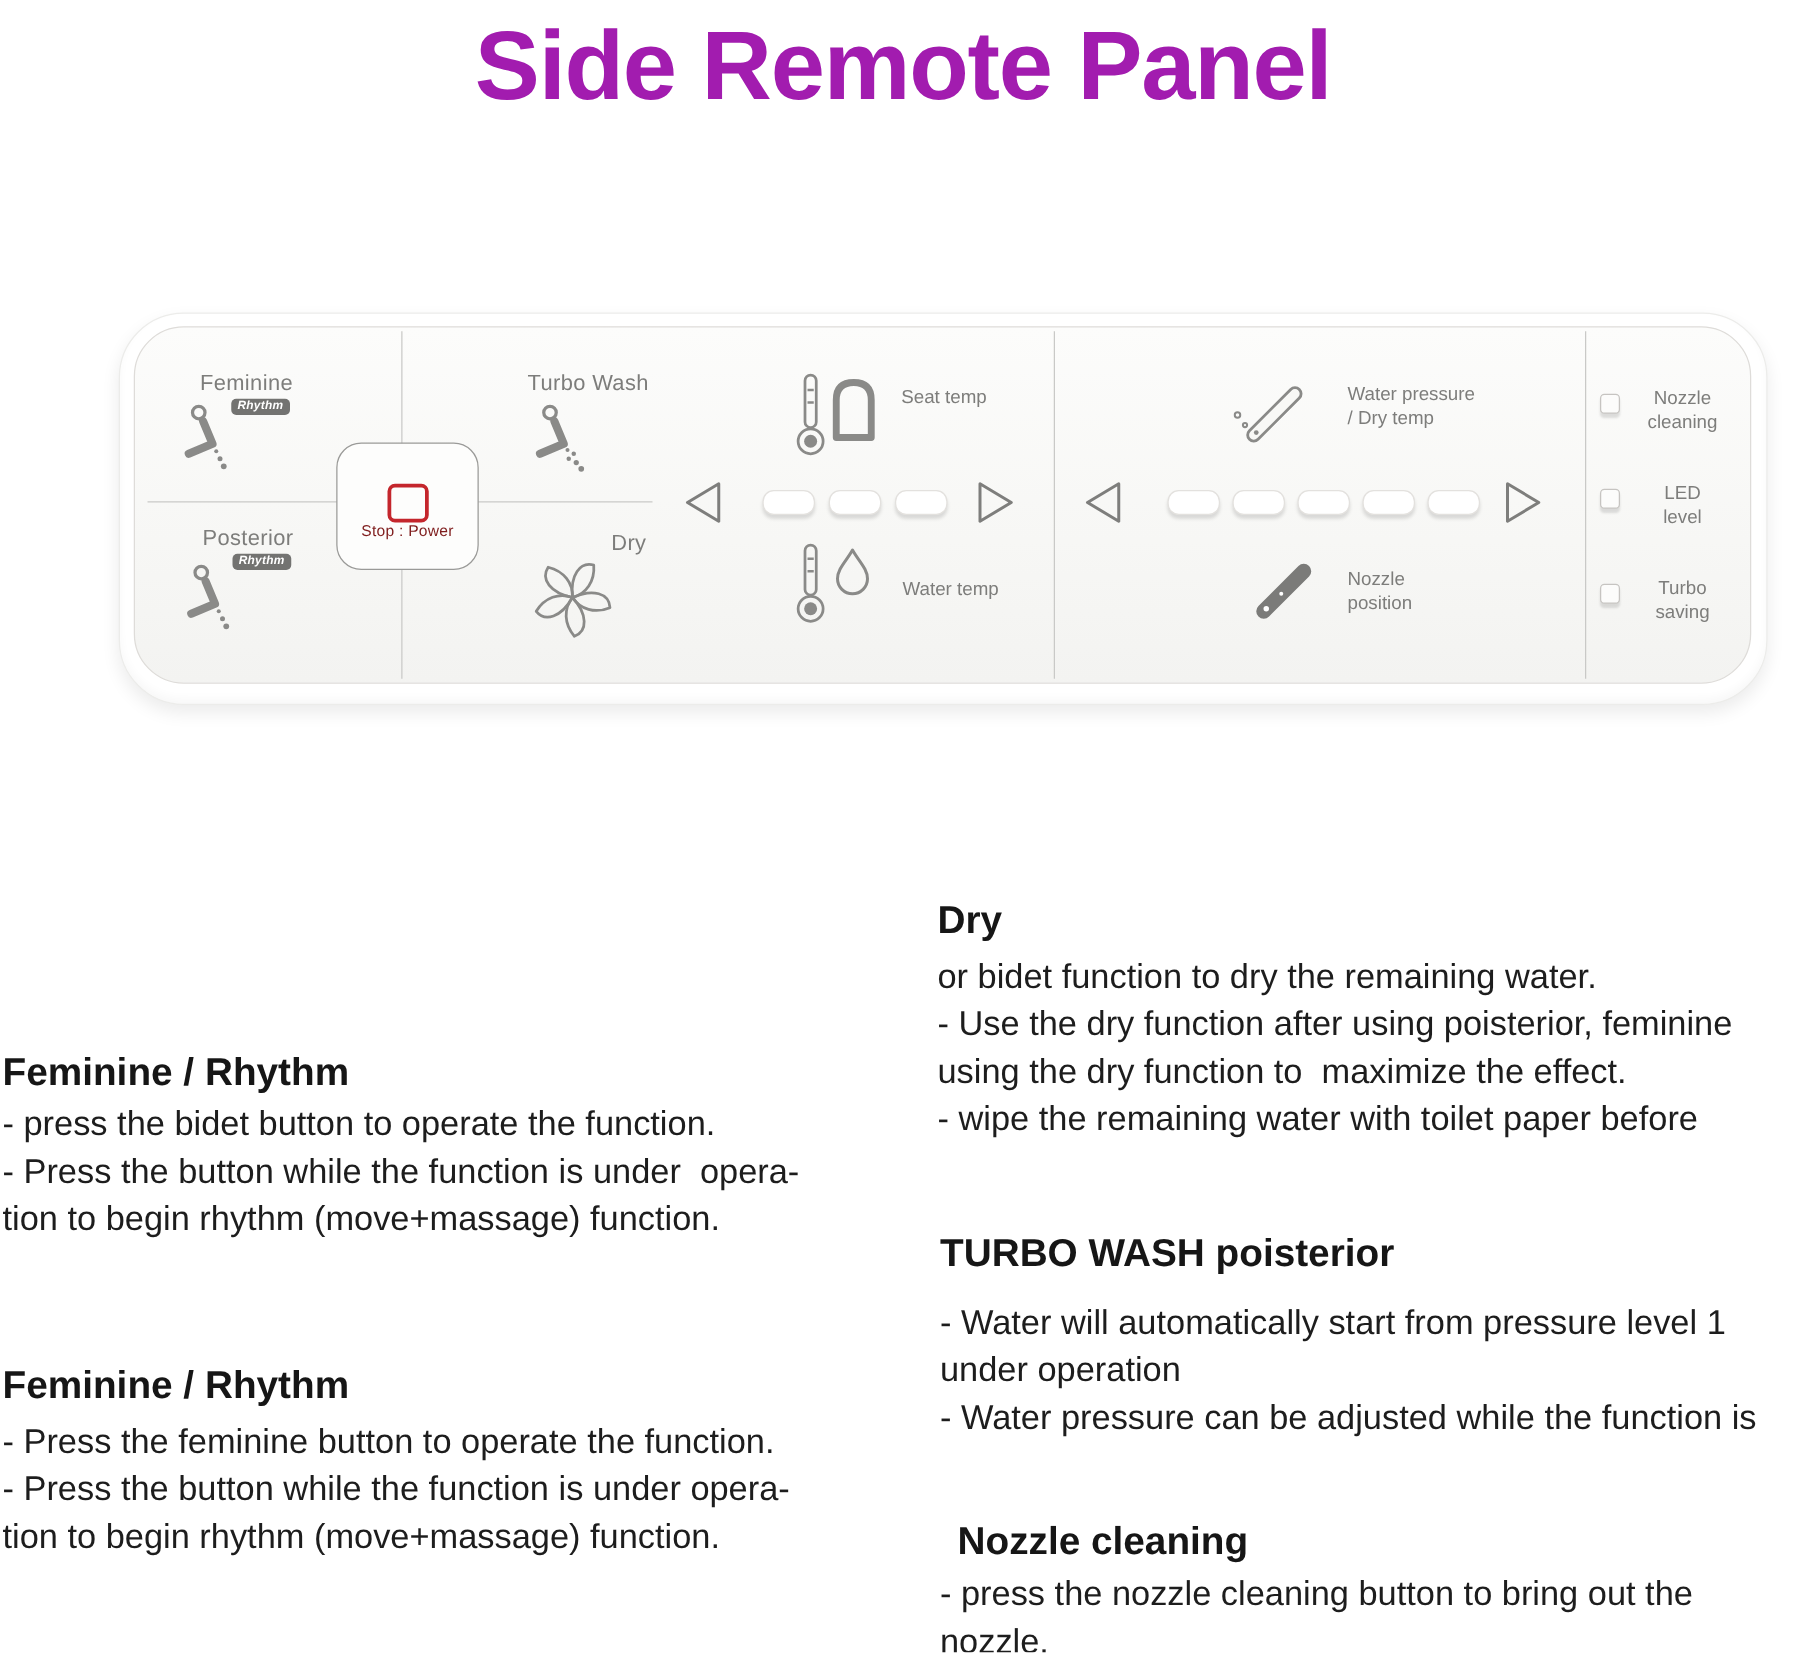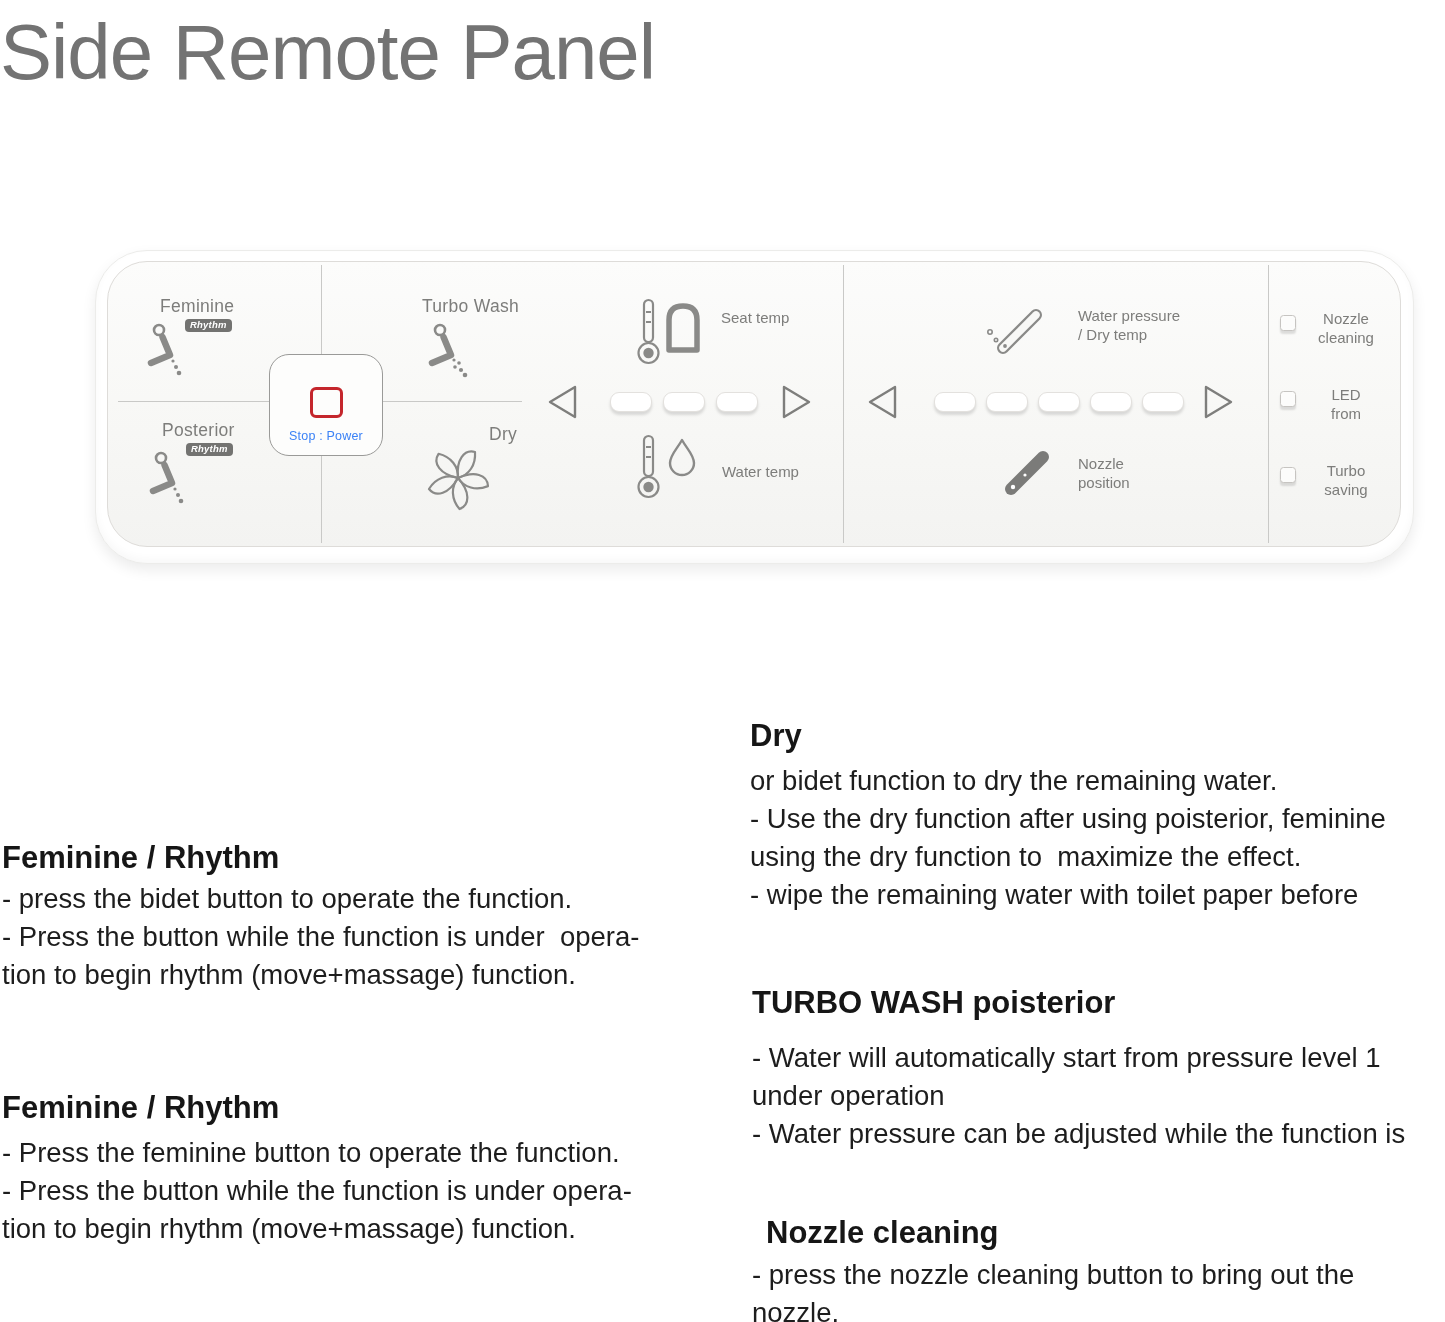--- a/index.html
+++ b/index.html
@@ -4,22 +4,22 @@
 <style>
   html,body{margin:0;padding:0;background:#ffffff;}
   .canvas{
     position:relative;width:1445px;height:1322px;overflow:hidden;background:#ffffff;
     font-family:"Liberation Sans",sans-serif;color:#1d1d1d;
   }
   .abs{position:absolute;}
 
   
   .title{
-    position:absolute;top:2px;left:0;width:100%;
-    font-size:78px;font-weight:normal;letter-spacing:-1px;color:#737373;line-height:100px;margin:0;
+    position:absolute;top:2px;left:0;width:100%;text-align:center;
+    font-size:78px;font-weight:bold;letter-spacing:-1px;color:#a21caf;line-height:100px;margin:0;
   }
 
   
   .remote-body{
     position:absolute;left:95px;top:250px;width:1317px;height:312px;
     background:#ffffff;border:1px solid #ececea;border-radius:52px;
     box-shadow:0 6px 14px rgba(0,0,0,0.08), inset 0 -4px 8px rgba(0,0,0,0.03);
   }
   .remote-face{
     position:absolute;left:107px;top:261px;width:1292px;height:284px;
@@ -37,21 +37,21 @@
     border-radius:4px;padding:1px 5px 1.5px 5px;letter-spacing:.2px;line-height:10px;
   }
 
   
   .stop-btn{
     position:absolute;left:161px;top:92px;width:112px;height:100px;
     border:1.4px solid #9a9a98;border-radius:20px;background:#fdfdfc;
     display:flex;flex-direction:column;align-items:center;
   }
   .red-square{width:27px;height:25px;border:3.5px solid #c4262c;border-radius:6px;margin-top:32px;}
-  .stop-label{font-size:12.5px;color:#3b82f6;margin-top:11px;letter-spacing:.2px;}
+  .stop-label{font-size:12.5px;color:#7f1d1d;letter-spacing:.2px;}
 
   
   .bar{
     position:absolute;width:40px;height:18px;background:#ffffff;
     border:1px solid #e3e1de;border-radius:9px;
     box-shadow:0 3px 3px rgba(0,0,0,0.13);
   }
   .sq-btn{
     position:absolute;width:14px;height:14px;background:#fcfcfb;
     border:1.6px solid #c6c4c1;border-radius:3.5px;
@@ -195,21 +195,21 @@
     </svg>
     <div class="slabel" style="left:970px;top:192px">Nozzle
 position</div>
 
     <div class="sq-btn" style="left:1172px;top:53px"></div>
     <div class="slabel center" style="left:1196px;top:47px;width:84px">Nozzle
 cleaning</div>
 
     <div class="sq-btn" style="left:1172px;top:129px"></div>
     <div class="slabel center" style="left:1196px;top:123px;width:84px">LED
-from</div>
+level</div>
 
     <div class="sq-btn" style="left:1172px;top:205px"></div>
     <div class="slabel center" style="left:1196px;top:199px;width:84px">Turbo
 saving</div>
   </div>
 
   <div class="sec sec-posterior">
     <h2>Feminine / Rhythm</h2>
     <div class="body">
       <div class="sec-line">- press the bidet button to operate the function.</div>

